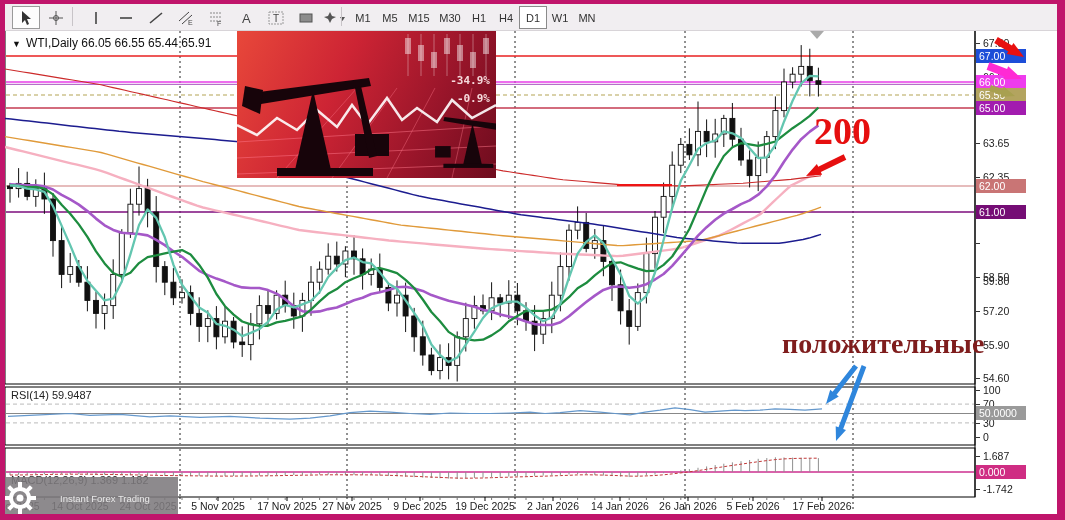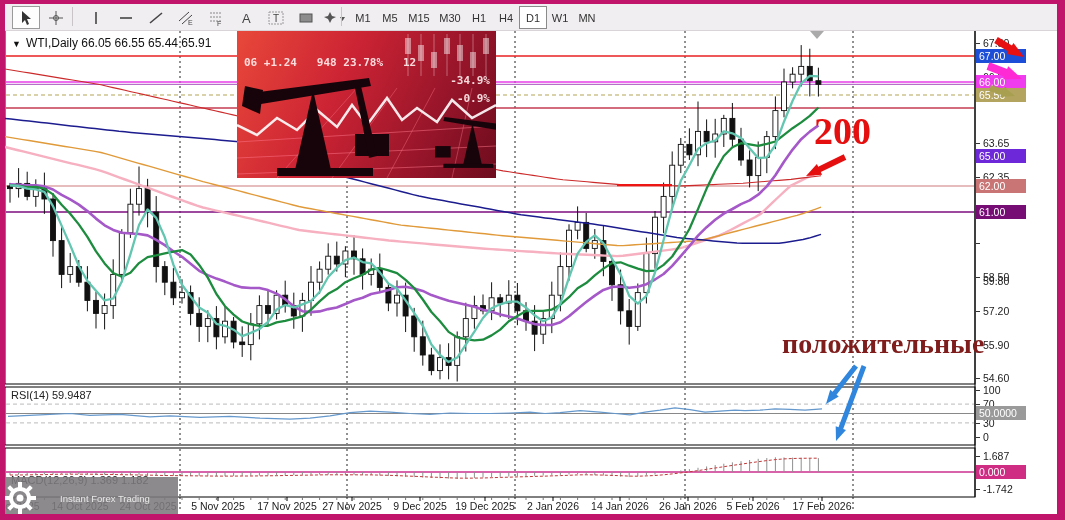--- a/index.html
+++ b/index.html
@@ -580,21 +580,20 @@
         <polygon points="124,56 140,126 132,128 118,58"></polygon>
       </g>
       <g fill="#17040a" transform="translate(196,62) scale(0.52)">
         <polygon points="58,140 76,60 94,140"></polygon>
         <polygon points="132,62 22,48 20,56 130,74"></polygon>
         <polygon points="146,56 128,60 131,84 149,76"></polygon>
         <rect x="4" y="104" width="30" height="22"></rect>
         <rect x="20" y="138" width="96" height="8"></rect>
       </g>
     </svg>
-    <div class="promo-row" style="top: 26px;">06 +1.24   948 23.78%   12</div>
     <div class="promo-row" style="left: auto; right: 6px; top: 44px;">-34.9%</div>
     <div class="promo-row" style="left: auto; right: 6px; top: 62px;">-0.9%</div>
   </div>
 
 <div class="abs" id="watermark">
   <svg width="40" height="36" viewBox="0 0 40 36">
     <g fill="none" stroke="#ffffff" stroke-width="4">
       <circle cx="20" cy="18" r="9"></circle>
     </g>
     <g stroke="#ffffff" stroke-width="4">
@@ -640,21 +639,21 @@
 <div class="axis-label abs" style="left: 983px; top: 417px;">30</div>
 <div class="axis-tickmark abs" style="left: 976px; top: 437px;"></div>
 <div class="axis-label abs" style="left: 983px; top: 431px;">0</div>
 <div class="axis-tickmark abs" style="left: 976px; top: 456px;"></div>
 <div class="axis-label abs" style="left: 983px; top: 450px;">1.687</div>
 <div class="axis-tickmark abs" style="left: 976px; top: 489px;"></div>
 <div class="axis-label abs" style="left: 983px; top: 483px;">-1.742</div>
 <div class="badge abs" style="left: 976px; top: 49px; background: #1d4ed8;">67.00</div>
 <div class="badge abs" style="left: 976px; top: 75px; background: rgb(238, 60, 238);">66.00</div>
 <div class="badge abs" style="left: 976px; top: 88px; background: rgb(179, 164, 95);">65.50</div>
-<div class="badge abs" style="left: 976px; top: 101px; background: #6d28d9; margin-top: 48px;">65.00</div>
+<div class="badge abs" style="left: 976px; top: 101px; background: #a21caf;">65.00</div>
 <div class="badge abs" style="left: 976px; top: 179px; background: rgb(201, 117, 117);">62.00</div>
 <div class="badge abs" style="left: 976px; top: 205px; background: rgb(117, 13, 117);">61.00</div>
 <div class="badge abs" style="left: 976px; top: 406px; background: rgb(154, 154, 154);">50.0000</div>
 <div class="badge abs" style="left: 976px; top: 465px; background: rgb(207, 45, 131);">0.000</div>
 <div class="date-label abs" style="left: 14px; top: 500px;">2 Oct 2025</div>
 <div class="date-label abs" style="left: 80px; top: 500px;">14 Oct 2025</div>
 <div class="date-label abs" style="left: 148px; top: 500px;">24 Oct 2025</div>
 <div class="date-label abs" style="left: 218px; top: 500px;">5 Nov 2025</div>
 <div class="date-label abs" style="left: 287px; top: 500px;">17 Nov 2025</div>
 <div class="date-label abs" style="left: 352px; top: 500px;">27 Nov 2025</div>

